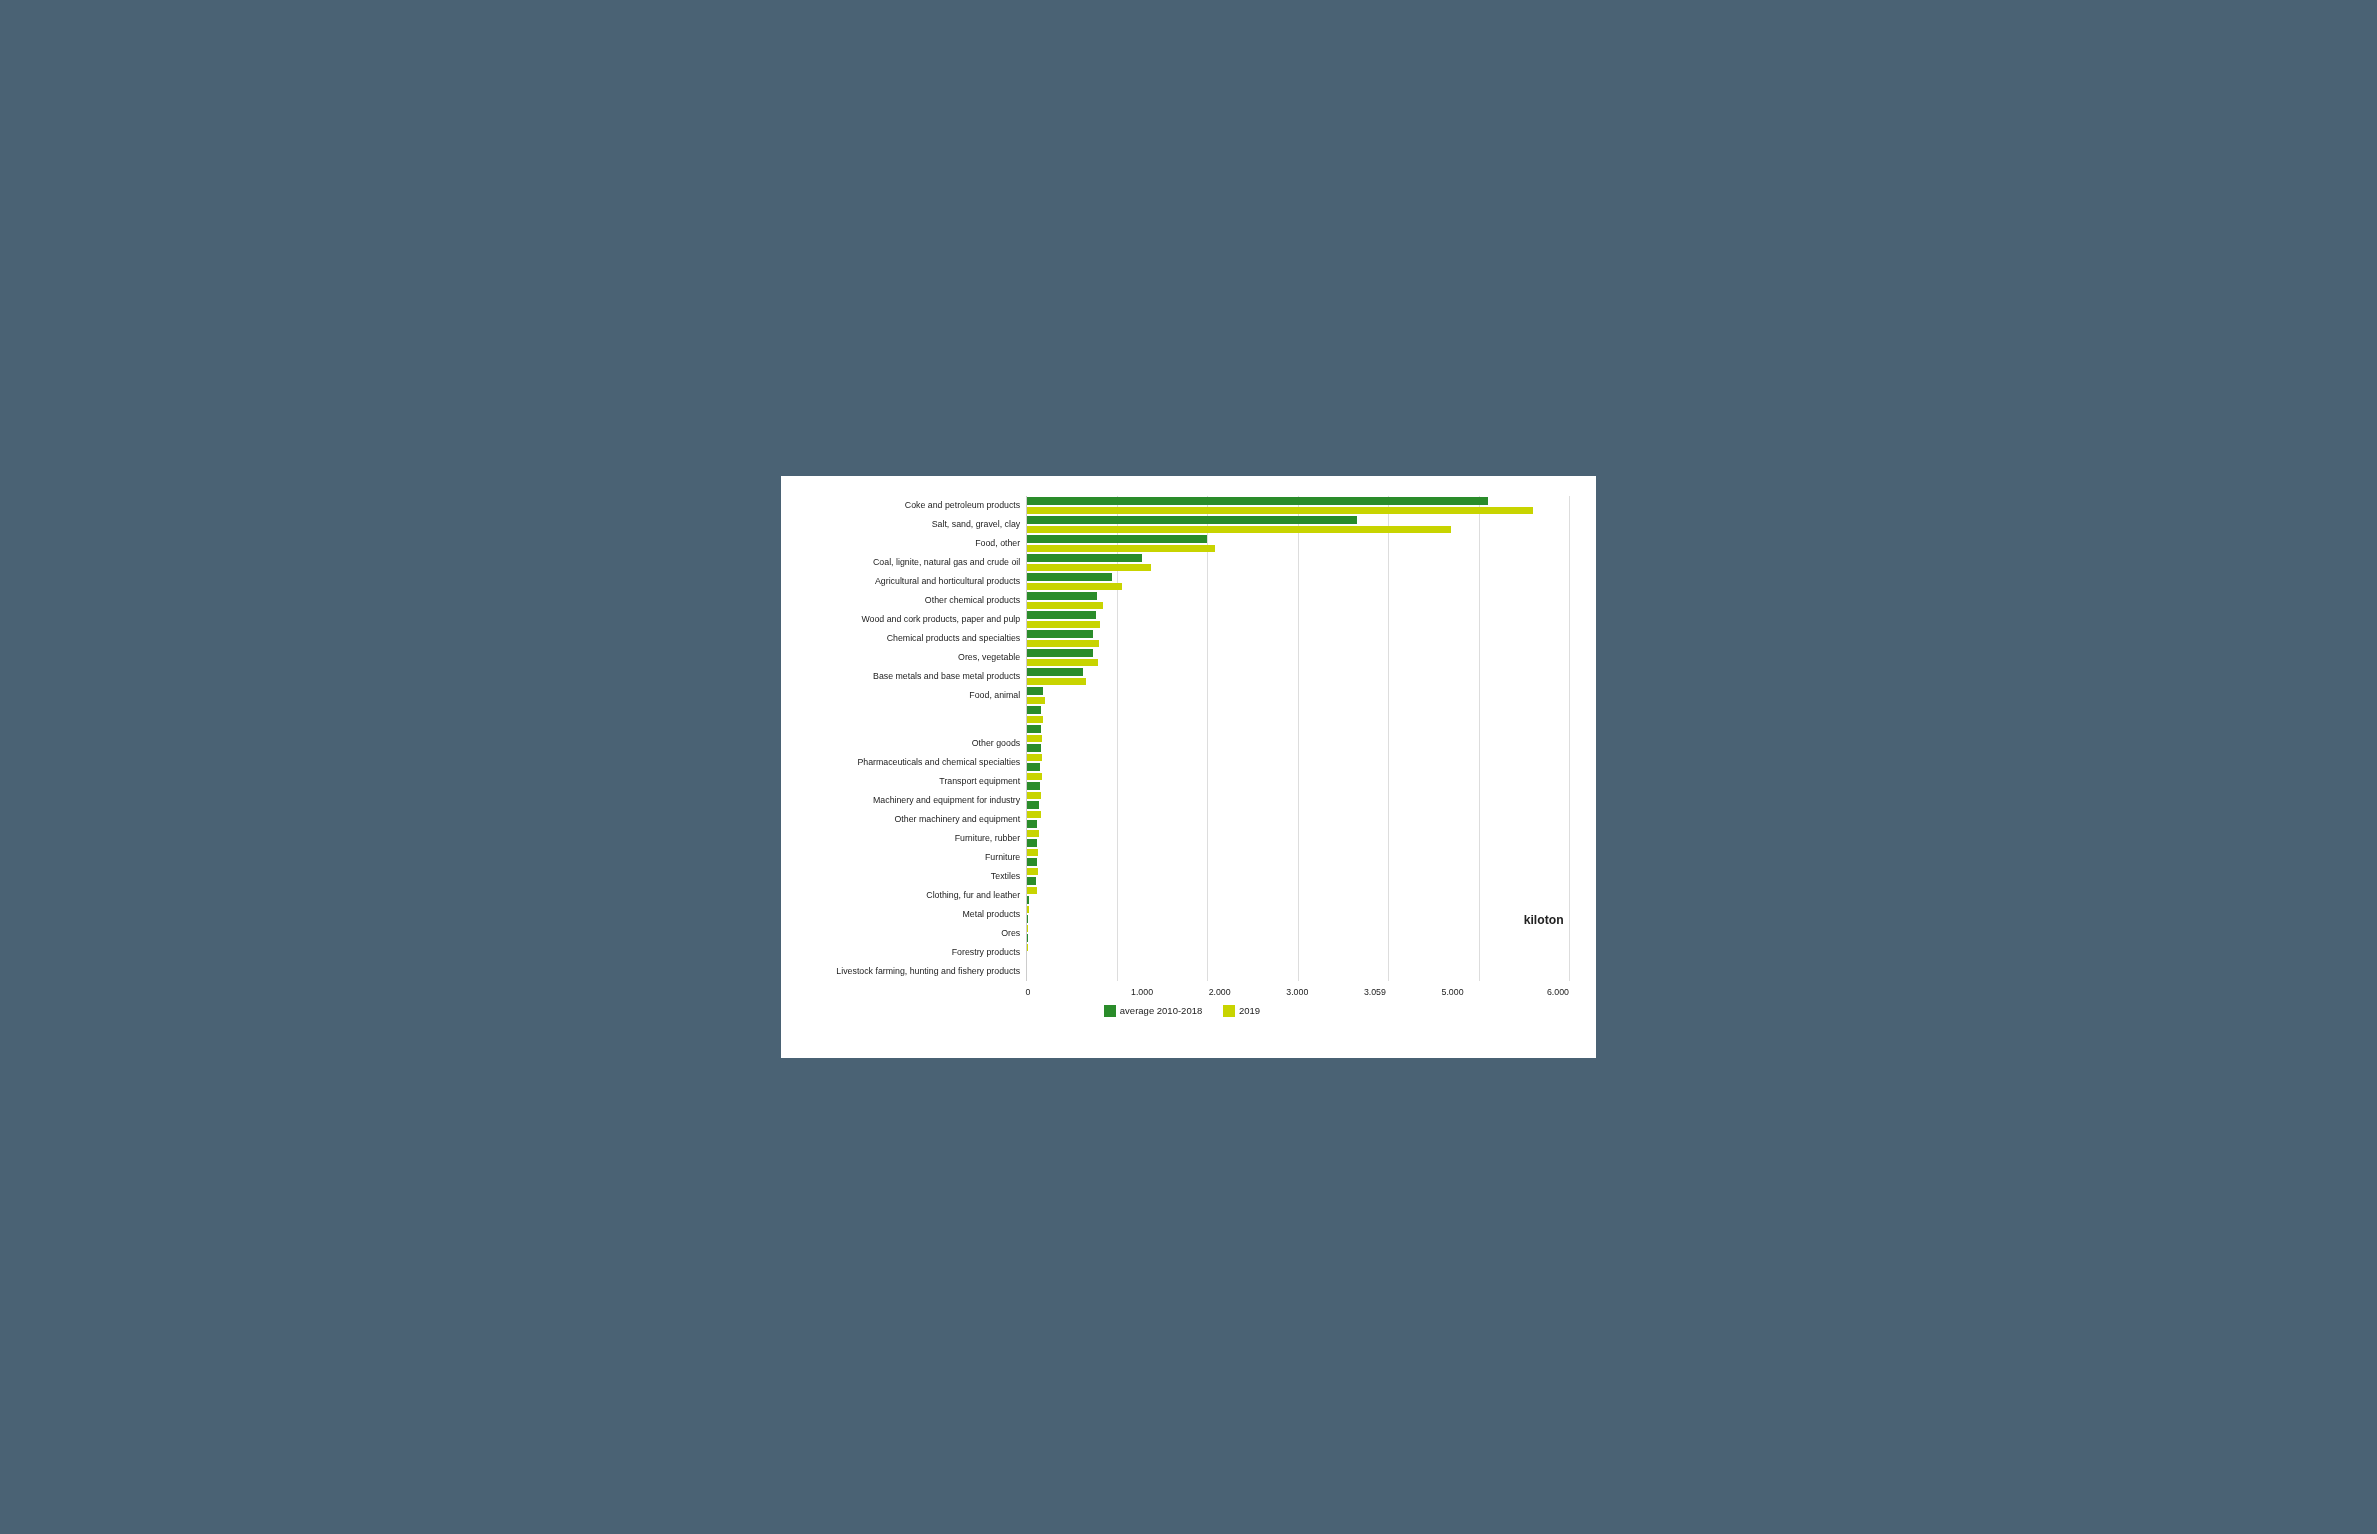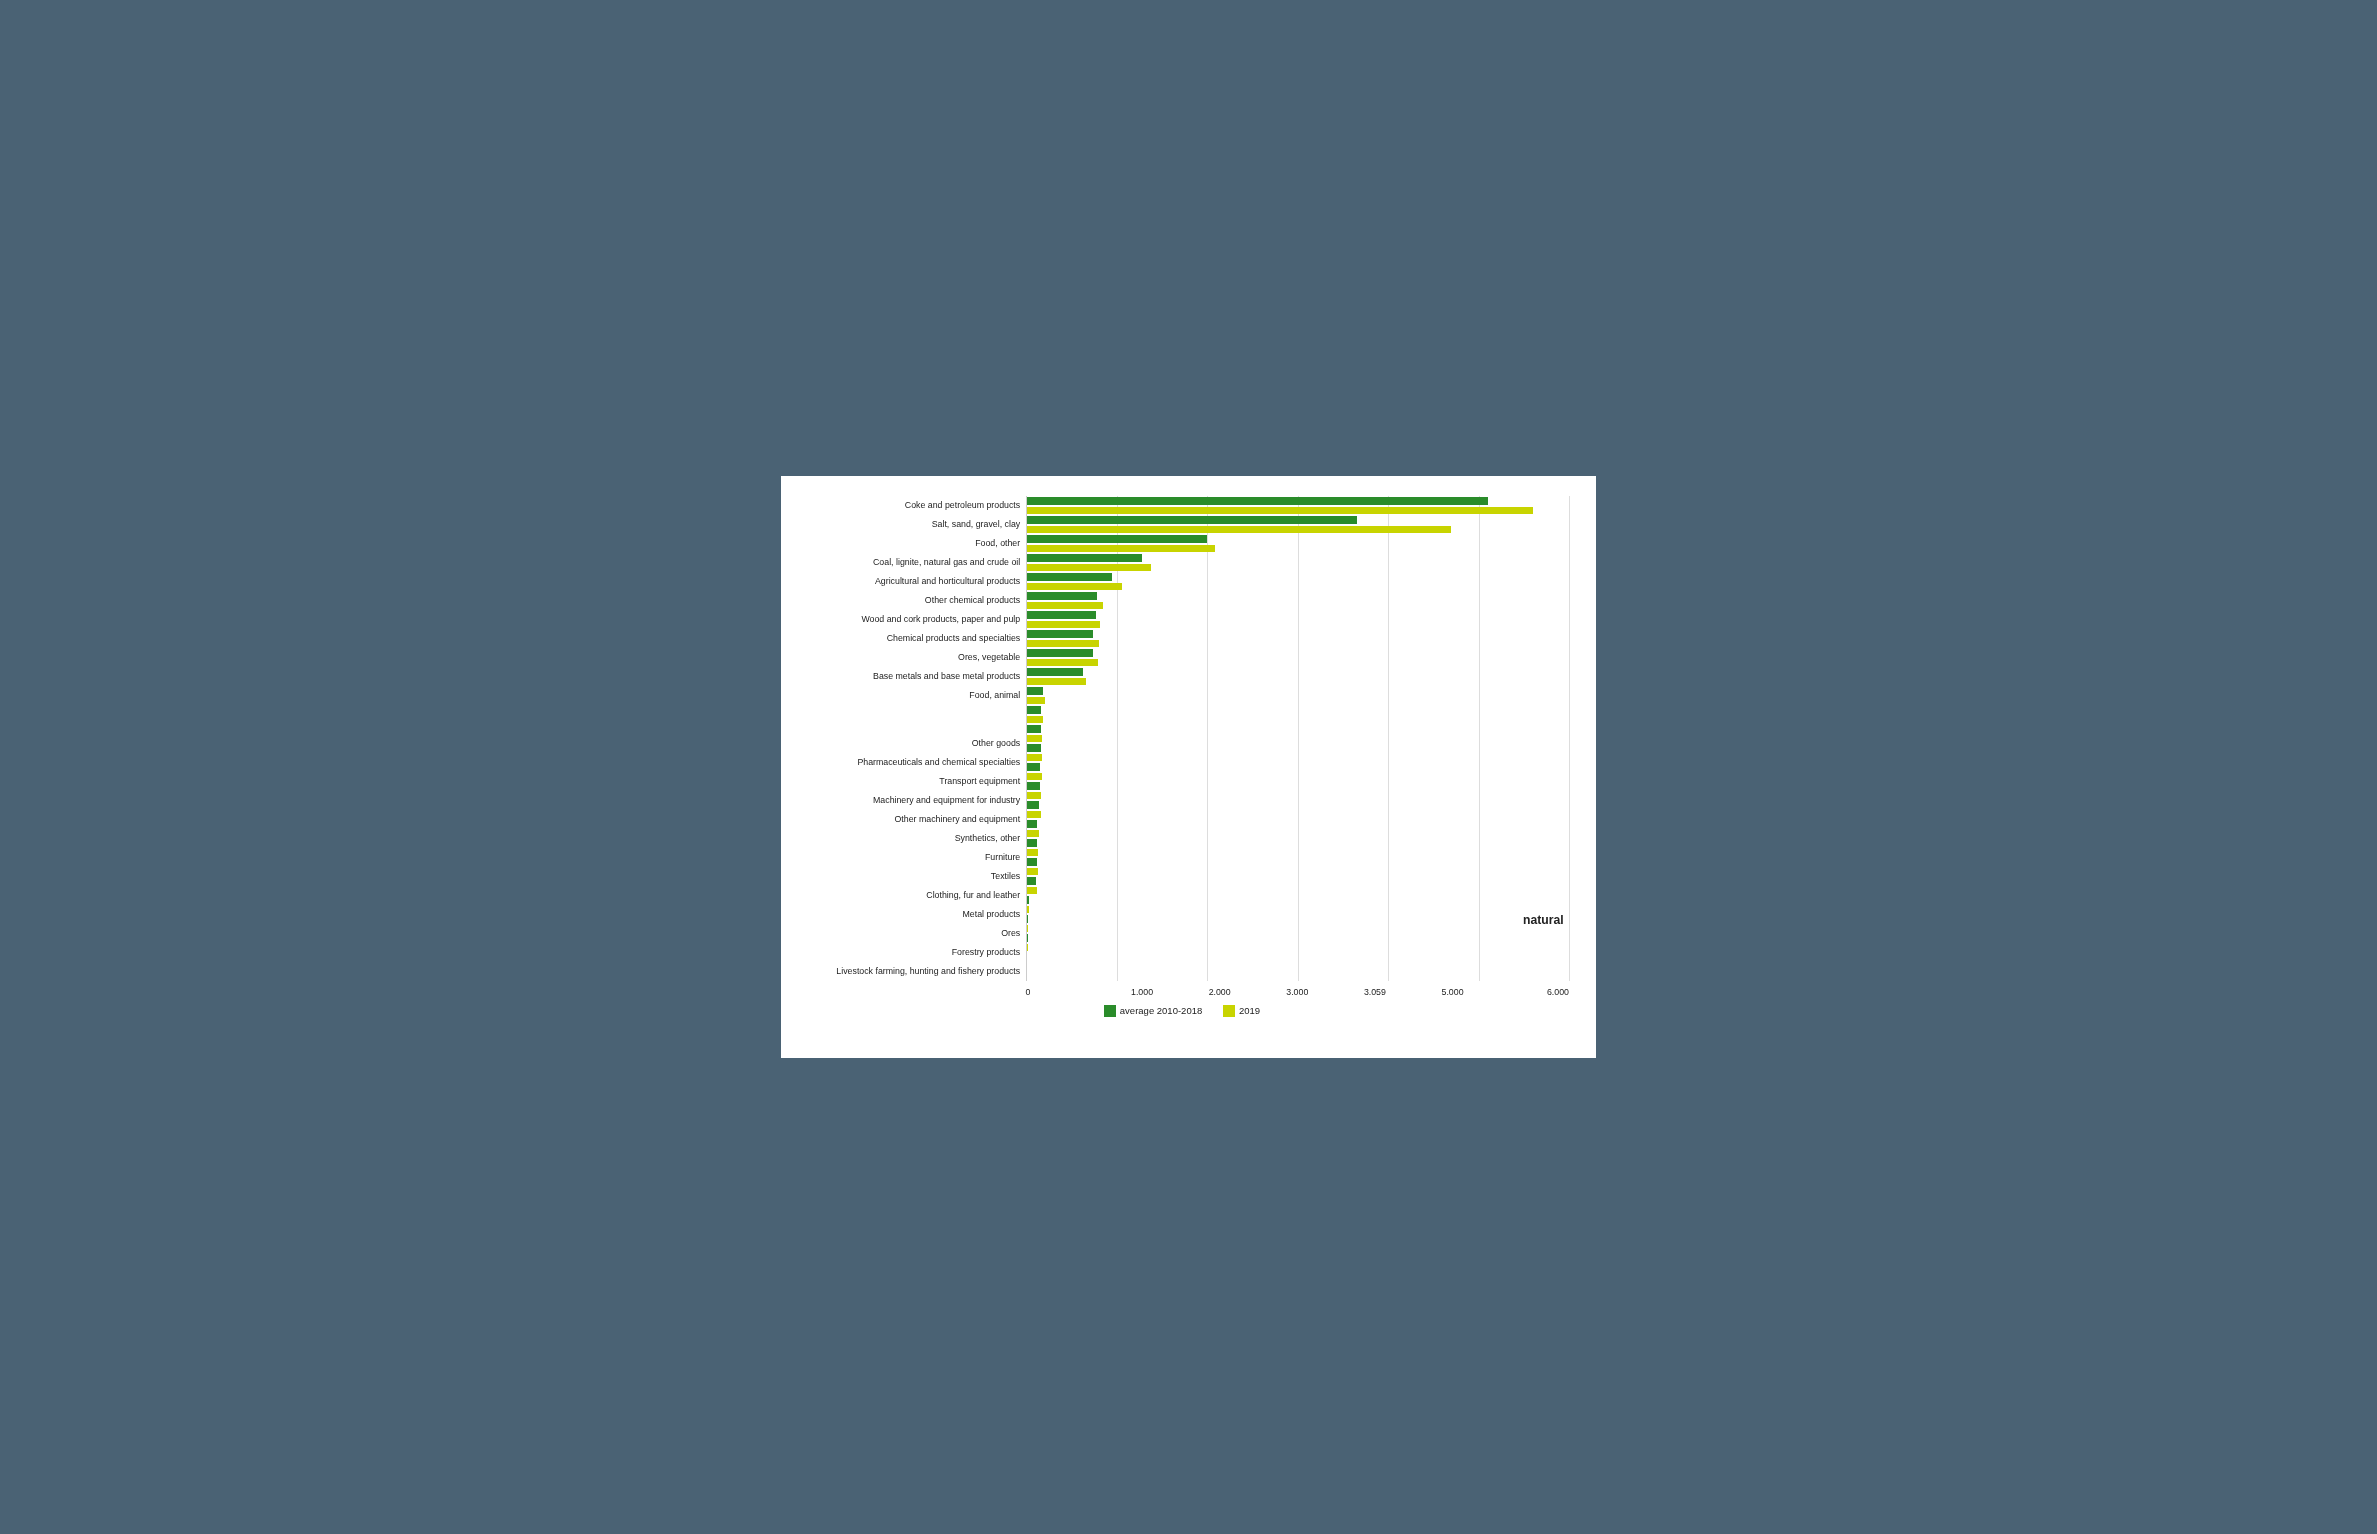--- a/index.html
+++ b/index.html
@@ -130,21 +130,21 @@
         <div class="label-item" style="height: 19px; min-height: 19px;">Wood and cork products, paper and pulp</div>
         <div class="label-item" style="height: 19px; min-height: 19px;">Chemical products and specialties</div>
         <div class="label-item" style="height: 19px; min-height: 19px;">Ores, vegetable</div>
         <div class="label-item" style="height: 19px; min-height: 19px;">Base metals and base metal products</div>
         <div class="label-item" style="height: 19px; min-height: 19px;">Food, animal</div>
         <div class="label-item" style="height: 19px; min-height: 19px; margin-top: 29px;">Other goods</div>
         <div class="label-item" style="height: 19px; min-height: 19px;">Pharmaceuticals and chemical specialties</div>
         <div class="label-item" style="height: 19px; min-height: 19px;">Transport equipment</div>
         <div class="label-item" style="height: 19px; min-height: 19px;">Machinery and equipment for industry</div>
         <div class="label-item" style="height: 19px; min-height: 19px;">Other machinery and equipment</div>
-        <div class="label-item" style="height: 19px; min-height: 19px;">Synthetics, other</div>
+        <div class="label-item" style="height: 19px; min-height: 19px;">Furniture, rubber</div>
         <div class="label-item" style="height: 19px; min-height: 19px;">Furniture</div>
         <div class="label-item" style="height: 19px; min-height: 19px;">Textiles</div>
         <div class="label-item" style="height: 19px; min-height: 19px;">Clothing, fur and leather</div>
         <div class="label-item" style="height: 19px; min-height: 19px;">Metal products</div>
         <div class="label-item" style="height: 19px; min-height: 19px;">Ores</div>
         <div class="label-item" style="height: 19px; min-height: 19px;">Forestry products</div>
         <div class="label-item" style="height: 19px; min-height: 19px;">Livestock farming, hunting and fishery products</div>
       </div>
     <div class="bars-col" id="bars-col">
       <div class="grid-lines" id="grid-lines">
@@ -342,21 +342,21 @@
           </div>
           <div class="bar-group" style="height: 19px;">
             <div class="bar-row">
               <div class="bar bar-green" style="width: 0.133333%;"></div>
             </div>
             <div class="bar-row">
               <div class="bar bar-yellow" style="width: 0.133333%;"></div>
             </div>
           </div>
         </div>
-      <span class="kiloton-label" id="kiloton-label" style="bottom: 54px;">natural</span>
+      <span class="kiloton-label" id="kiloton-label" style="bottom: 54px;">kiloton</span>
     </div>
   </div>
   <div class="x-axis" id="x-axis" style="width: 100%;">
       <div class="x-tick" style="width: 16.6667%; text-align: left;">0</div>
       <div class="x-tick" style="width: 16.6667%; text-align: center;">1.000</div>
       <div class="x-tick" style="width: 16.6667%; text-align: center;">2.000</div>
       <div class="x-tick" style="width: 16.6667%; text-align: center;">3.000</div>
       <div class="x-tick" style="width: 16.6667%; text-align: center;">3.059</div>
       <div class="x-tick" style="width: 16.6667%; text-align: center;">5.000</div>
       <div class="x-tick" style="width: 16.6667%; text-align: right;">6.000</div>

